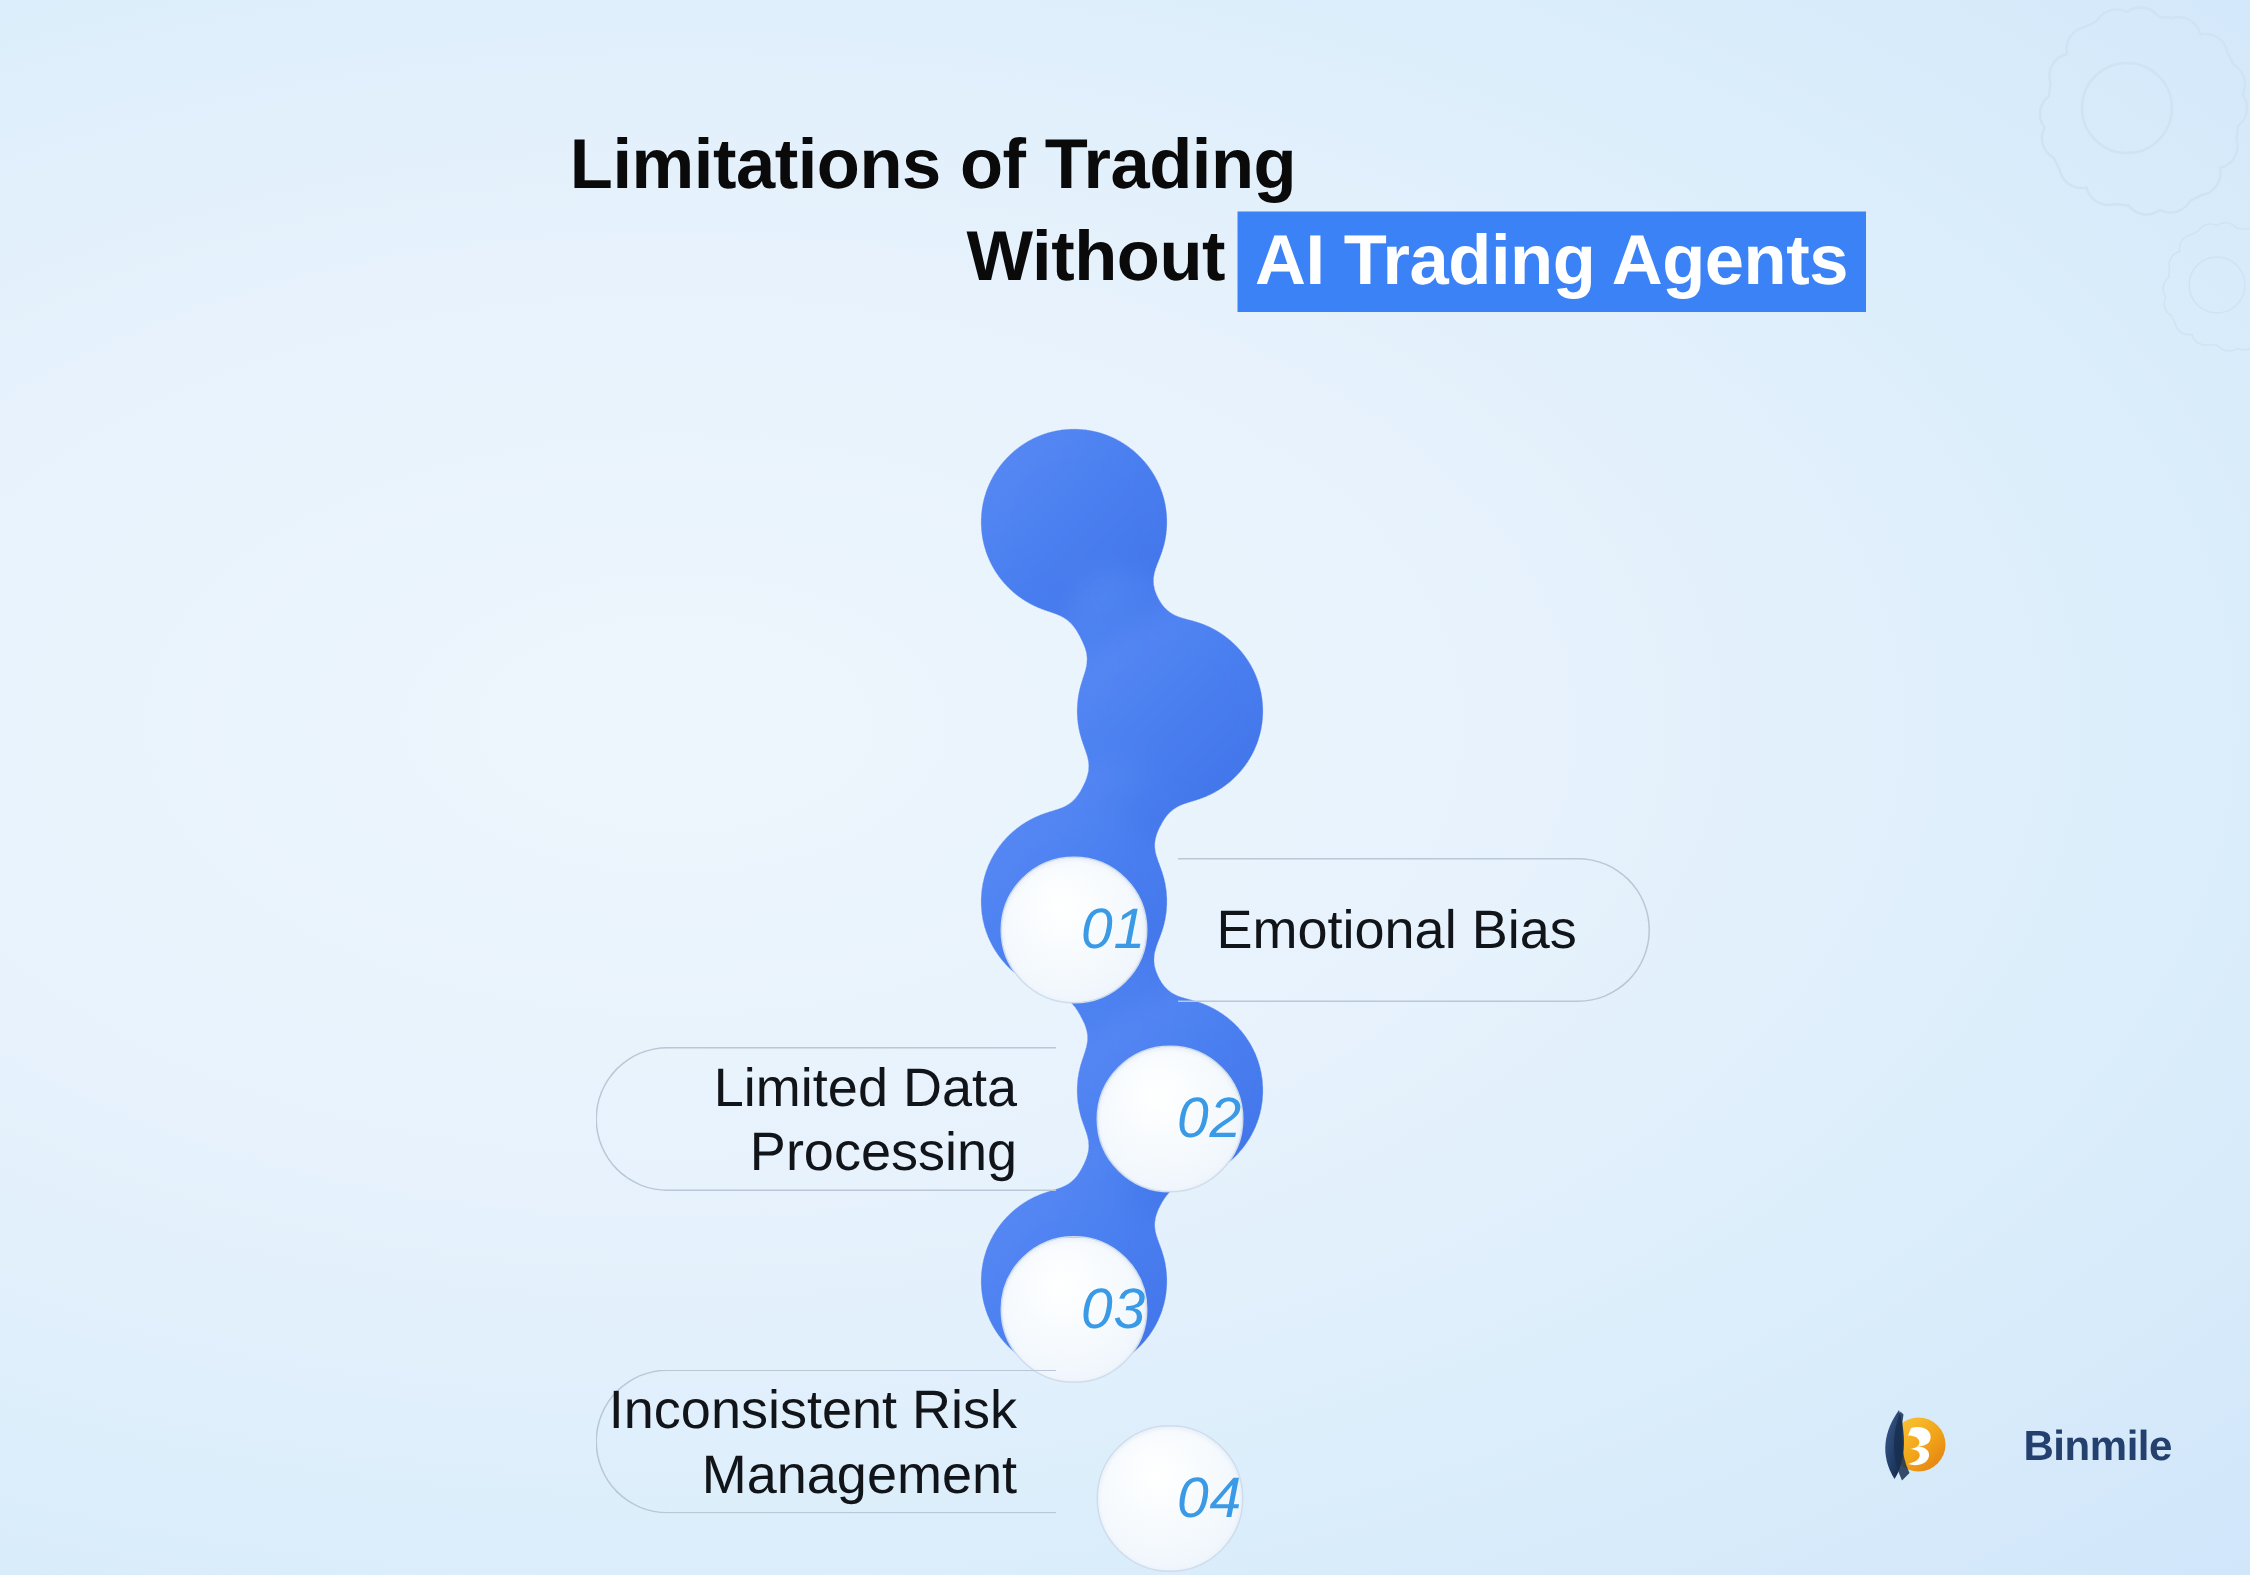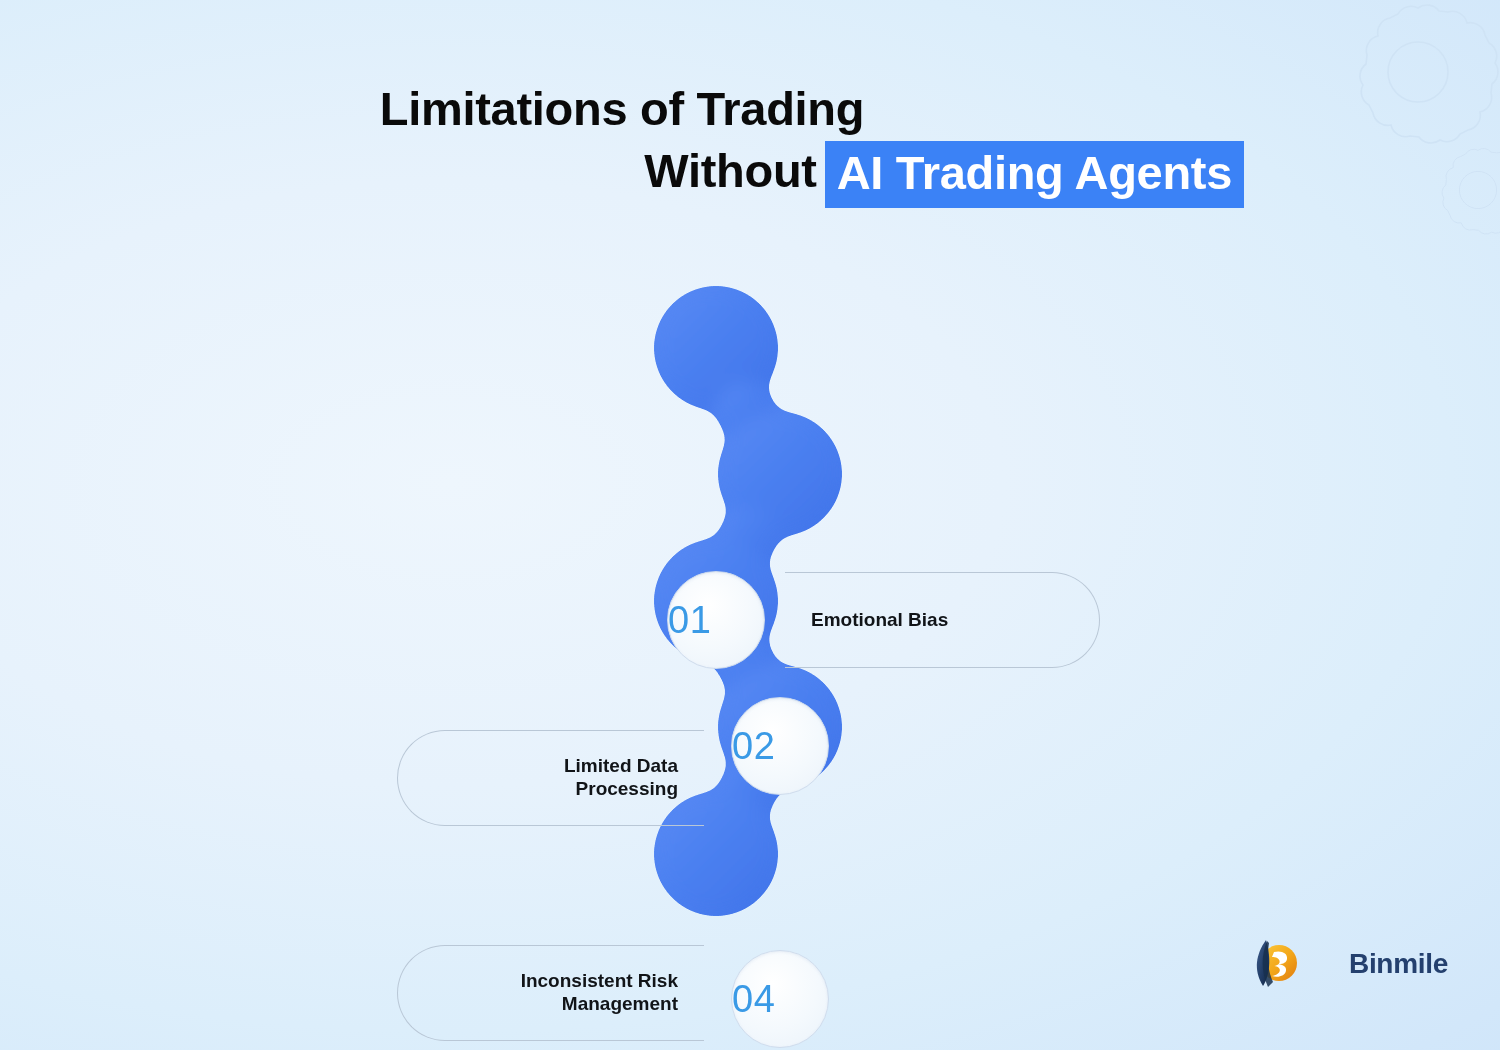--- a/index.html
+++ b/index.html
@@ -69,22 +69,23 @@
 
   
   .node {
     position:absolute;
     width:98px; height:98px;
     border-radius:50%;
     background:radial-gradient(circle at 42% 34%, #ffffff 0%, #f4f9fd 55%, #eaf2fa 100%);
     border:1px solid #cfdced;
     display:flex;
     align-items:center;
-    justify-content:flex-start;
+    justify-content:flex-end;
     box-shadow:inset 0 1px 3px rgba(120,150,190,.14);
+    font-style:italic;
   }
   .node-num {
     font-size:38px;
     font-weight:500;
     color:#3a9ae6;
     letter-spacing:0.5px;
     line-height:1;
     font-family:"Liberation Sans", sans-serif;
   }
 
@@ -103,25 +104,24 @@
     border-left:none;
     padding-left:26px;
     justify-content:flex-start;
   }
   .pill.left {
     border-top-left-radius:48px;
     border-bottom-left-radius:48px;
     border-right:none;
     padding-right:26px;
     justify-content:flex-end;
-    margin-top:32px;
   }
   .pill-text {
-    font-size:19px;
-    font-weight:700;
+    font-size:36px;
+    font-weight:400;
     color:#111418;
     line-height:1.2;
     white-space:pre-line;
   }
   .pill.right .pill-text { text-align:left; }
   .pill.left  .pill-text { text-align:right; }
   
   .pill.right .pill-text { position:relative; width:330px; }
   .pill.left  .pill-text { position:relative; width:330px; }
 
@@ -255,20 +255,23 @@
         <circle cx="78" cy="582" r="63"></circle>
       </g>
     </svg>
 
     <div class="node" style="left:667px; top:299px;">
       <span class="node-num">01</span>
     </div>
     <div class="node" style="left:731px; top:425px;">
       <span class="node-num">02</span>
     </div>
+    <div class="node" style="left:667px; top:552px;">
+      <span class="node-num">03</span>
+    </div>
     <div class="node" style="left:731px; top:678px;">
       <span class="node-num">04</span>
     </div>
 
     <div class="pill right" style="left:785px; top:300px; width:315px;">
       <span class="pill-text">Emotional Bias</span>
     </div>
 
     <div class="pill left" style="left:397px; top:426px; width:307px;">
       <span class="pill-text">Limited Data

